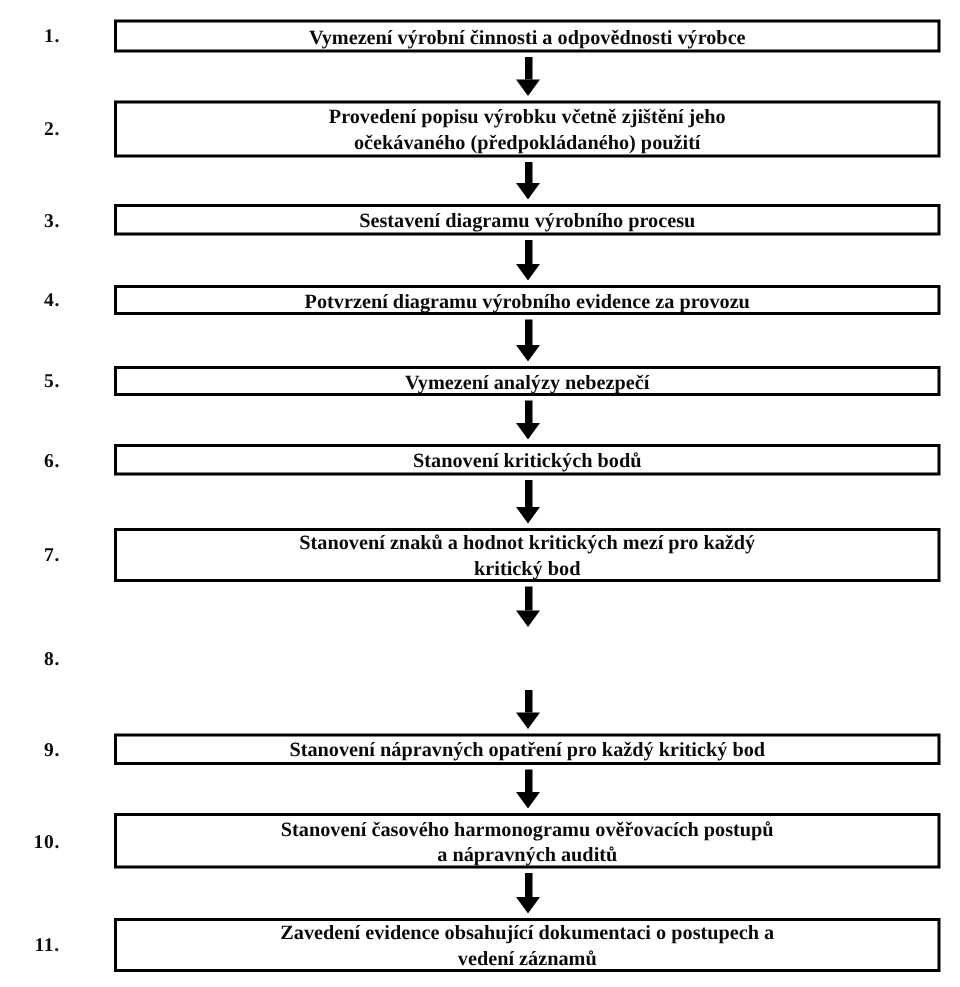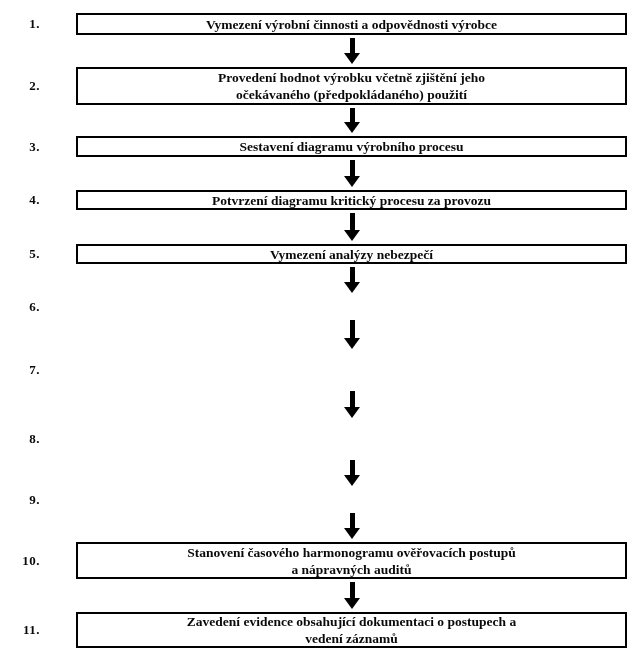--- a/index.html
+++ b/index.html
@@ -87,21 +87,21 @@
     </div>
   </div>
   <div class="flow-arrow" style="top:38px;height:26px;">
     <div class="stem"></div>
     <div class="head"></div>
   </div>
 
   <div class="flow-step" style="top:67px;height:38px;">
     <div class="step-number">2.</div>
     <div class="process-box">
-      <div class="process-label">Provedení hodnot výrobku včetně zjištění jeho
+      <div class="process-label">Provedení popisu výrobku včetně zjištění jeho
 očekávaného (předpokládaného) použití</div>
     </div>
   </div>
   <div class="flow-arrow" style="top:108px;height:25px;">
     <div class="stem"></div>
     <div class="head"></div>
   </div>
 
   <div class="flow-step" style="top:136px;height:21px;">
     <div class="step-number">3.</div>
@@ -110,65 +110,75 @@
     </div>
   </div>
   <div class="flow-arrow" style="top:160px;height:27px;">
     <div class="stem"></div>
     <div class="head"></div>
   </div>
 
   <div class="flow-step" style="top:190px;height:20px;">
     <div class="step-number">4.</div>
     <div class="process-box">
-      <div class="process-label">Potvrzení diagramu kritický procesu za provozu</div>
+      <div class="process-label">Potvrzení diagramu výrobního evidence za provozu</div>
     </div>
   </div>
   <div class="flow-arrow" style="top:213px;height:28px;">
     <div class="stem"></div>
     <div class="head"></div>
   </div>
 
   <div class="flow-step" style="top:244px;height:20px;">
     <div class="step-number">5.</div>
     <div class="process-box">
       <div class="process-label">Vymezení analýzy nebezpečí</div>
     </div>
   </div>
   <div class="flow-arrow" style="top:267px;height:26px;">
     <div class="stem"></div>
     <div class="head"></div>
   </div>
 
   <div class="flow-step" style="top:296px;height:21px;">
     <div class="step-number">6.</div>
+    <div class="process-box">
+      <div class="process-label">Stanovení kritických bodů</div>
+    </div>
   </div>
   <div class="flow-arrow" style="top:320px;height:29px;">
     <div class="stem"></div>
     <div class="head"></div>
   </div>
 
   <div class="flow-step" style="top:352px;height:36px;">
     <div class="step-number">7.</div>
+    <div class="process-box">
+      <div class="process-label">Stanovení znaků a hodnot kritických mezí pro každý
+kritický bod</div>
+    </div>
   </div>
   <div class="flow-arrow" style="top:391px;height:27px;">
     <div class="stem"></div>
     <div class="head"></div>
   </div>
 
   <div class="flow-step" style="top:421px;height:36px;">
     <div class="step-number">8.</div>
   </div>
   <div class="flow-arrow" style="top:460px;height:26px;">
     <div class="stem"></div>
     <div class="head"></div>
   </div>
 
   <div class="flow-step" style="top:489px;height:21px;">
     <div class="step-number">9.</div>
+    <div class="process-box">
+      <div class="process-label">Stanovení nápravných opatření pro každý kritický bod</div>
+    </div>
   </div>
   <div class="flow-arrow" style="top:513px;height:26px;">
     <div class="stem"></div>
     <div class="head"></div>
   </div>
 
   <div class="flow-step" style="top:542px;height:37px;">
     <div class="step-number">10.</div>
     <div class="process-box">
       <div class="process-label">Stanovení časového harmonogramu ověřovacích postupů

